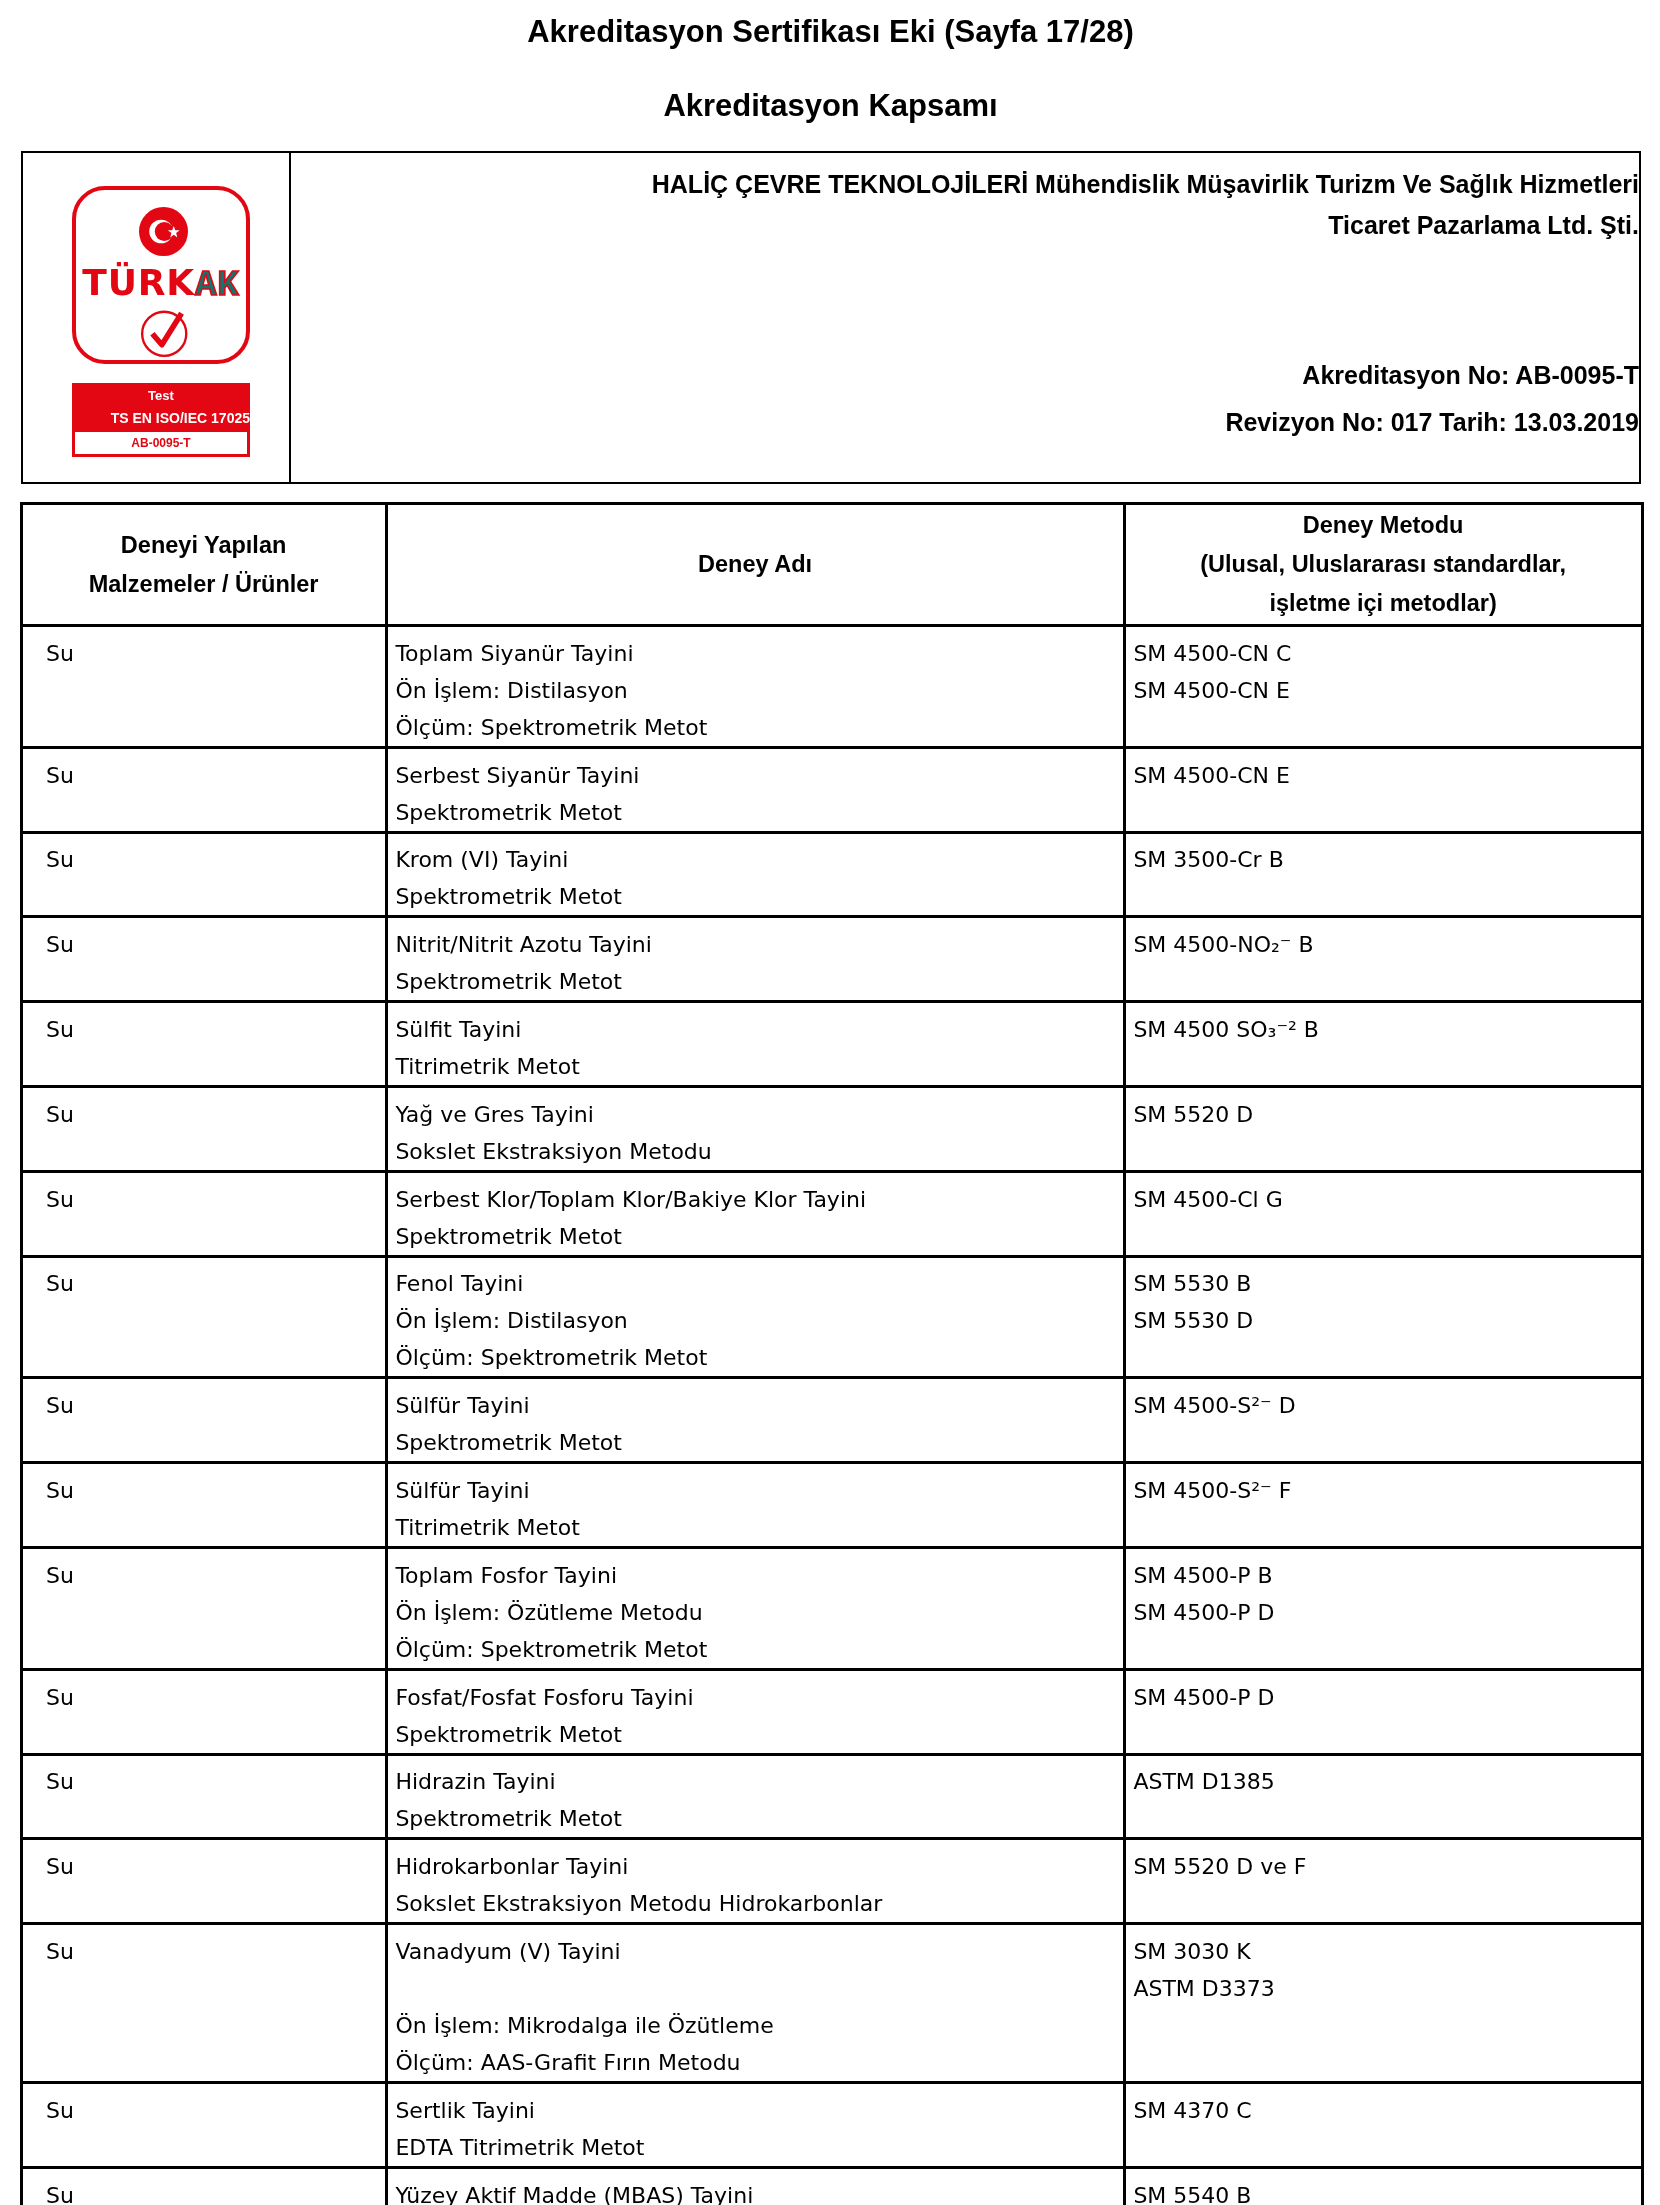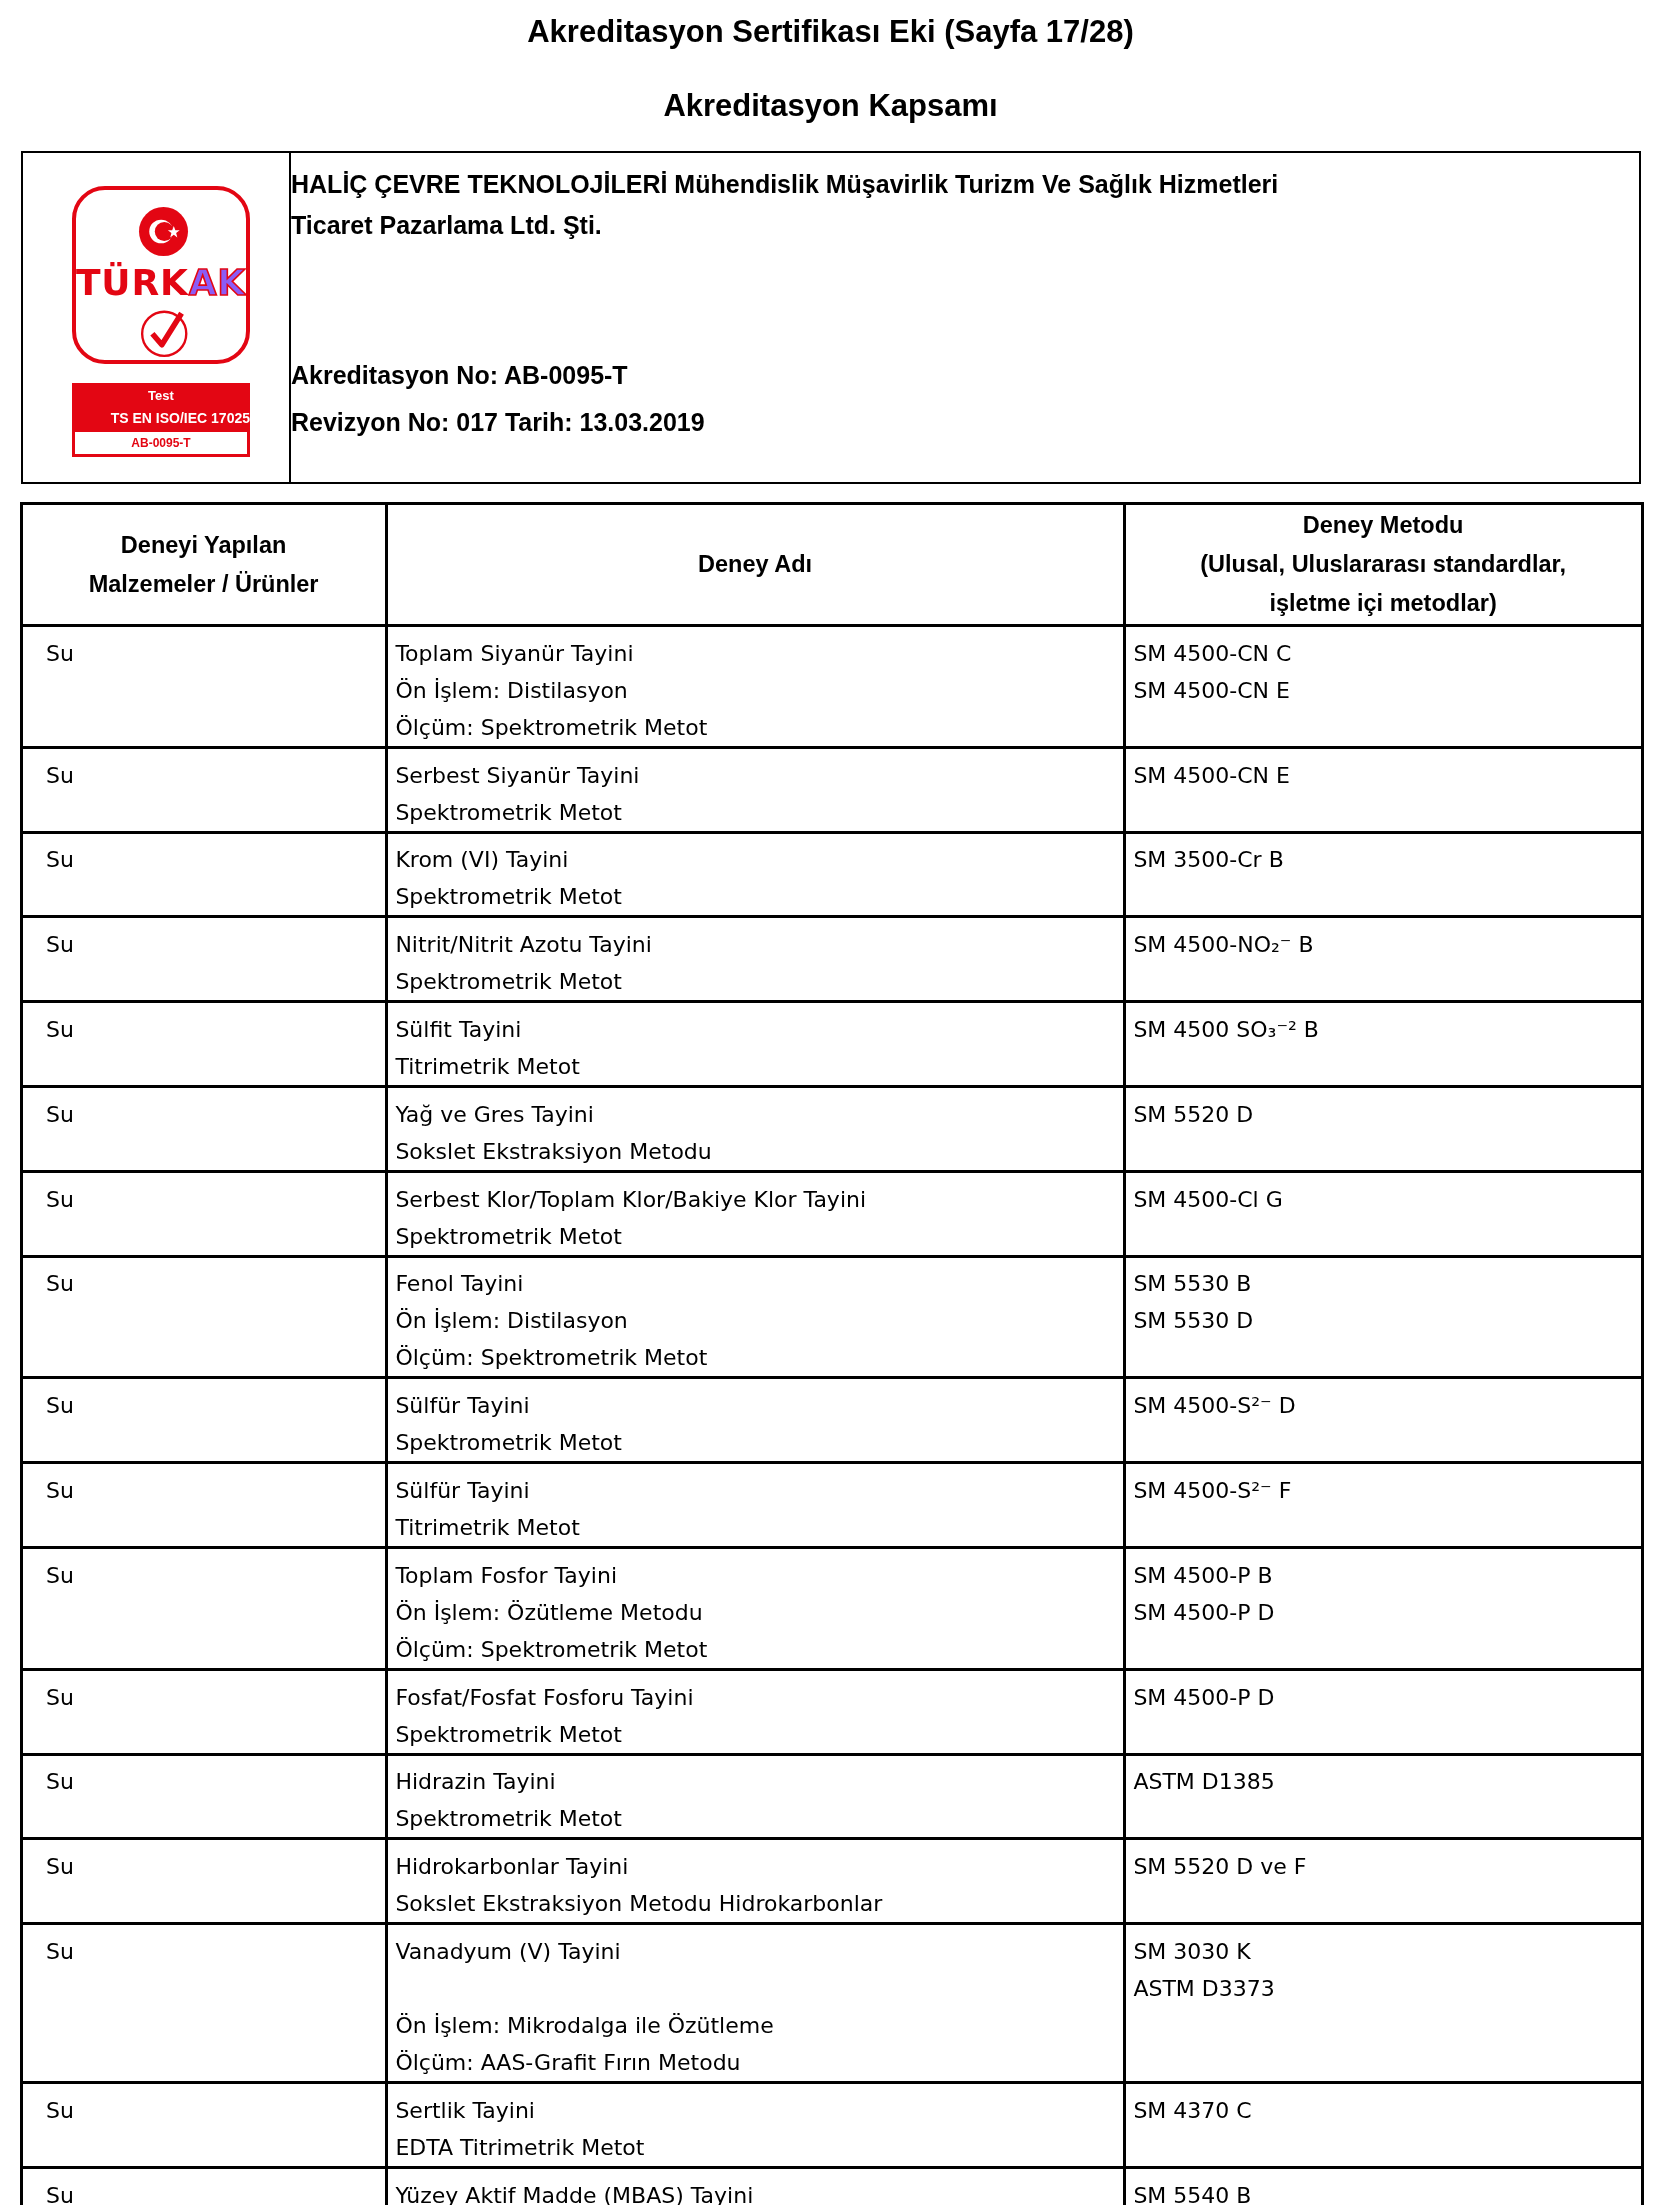--- a/index.html
+++ b/index.html
@@ -2,27 +2,27 @@
 <html style="font-size:12.5px"><head>
 <meta charset="utf-8">
 <style>
   html,body{margin:0;padding:0;background:#fff;}
   body{width:1661px;height:2205px;position:relative;overflow:hidden;font-family:"Liberation Sans",sans-serif;color:#000;}
   .title{position:absolute;left:0;width:1661px;text-align:center;font-weight:bold;font-size:31px;}
   #t1{top:14px;}
   #t2{top:88px;}
   .hdrbox{position:absolute;left:21px;top:151px;width:1616px;height:329px;border:2.3px solid #000;}
   .logo-cell{position:absolute;left:0;top:0;width:266px;height:100%;border-right:2.3px solid #000;}
-  .org-cell{position:absolute;left:268px;top:0;right:0;height:100%;text-align:left;font-weight:bold;font-size:25px;}
+  .org-cell{position:absolute;left:268px;top:0;right:0;height:100%;text-align:right;font-weight:bold;font-size:25px;}
   .org-line{position:absolute;left:0;right:0;}
   .logo-frame{position:absolute;left:49px;top:33px;width:178px;height:178px;border:4.7px solid #e30613;border-radius:33px;box-sizing:border-box;}
   .flag{position:absolute;left:63px;top:17px;width:49px;height:49px;border-radius:50%;background:#e30613;}
   .flag svg{position:absolute;left:0;top:0;}
   .turkak{position:absolute;left:0;right:0;top:72px;text-align:center;font-weight:bold;font-size:36px;color:#e30613;letter-spacing:0.8px;font-family:"DejaVu Sans",sans-serif;}
-  .turkak .ak{color:#8b5cf6;-webkit-text-stroke:1.6px #e30613;}
+  .turkak .ak{color:#0f766e;font-family:Liberation Mono, monospace;-webkit-text-stroke:1.6px #e30613;}
   .check{position:absolute;left:63px;top:117px;}
   .redbox{position:absolute;left:49px;top:230px;width:178px;height:74px;background:#e30613;color:#fff;text-align:center;}
   .redbox .l1{font-weight:bold;font-size:13px;line-height:22px;padding-top:1.6px;}
   .redbox .l2{font-weight:bold;font-size:14px;line-height:22px;text-align:right;}
   .redbox .l3{position:absolute;left:3.1px;right:3.1px;bottom:3.1px;height:22px;background:#fff;color:#e30613;font-weight:bold;font-size:12px;line-height:22px;}
   table.main{position:absolute;left:19.6px;top:502px;border-collapse:collapse;table-layout:fixed;width:1621px;}
   table.main th{border:3.1px solid #000;font-weight:bold;font-size:23.5px;text-align:center;line-height:39px;vertical-align:middle;height:119px;padding:0;}
   table.main td{border:3.1px solid #000;font-family:"DejaVu Sans",sans-serif;font-size:22px;line-height:37px;vertical-align:top;padding:7.8px 7.8px 0 7.8px;}
   table.main td.mat{padding-left:23.5px;}
   .line{display:block;white-space:nowrap;}

